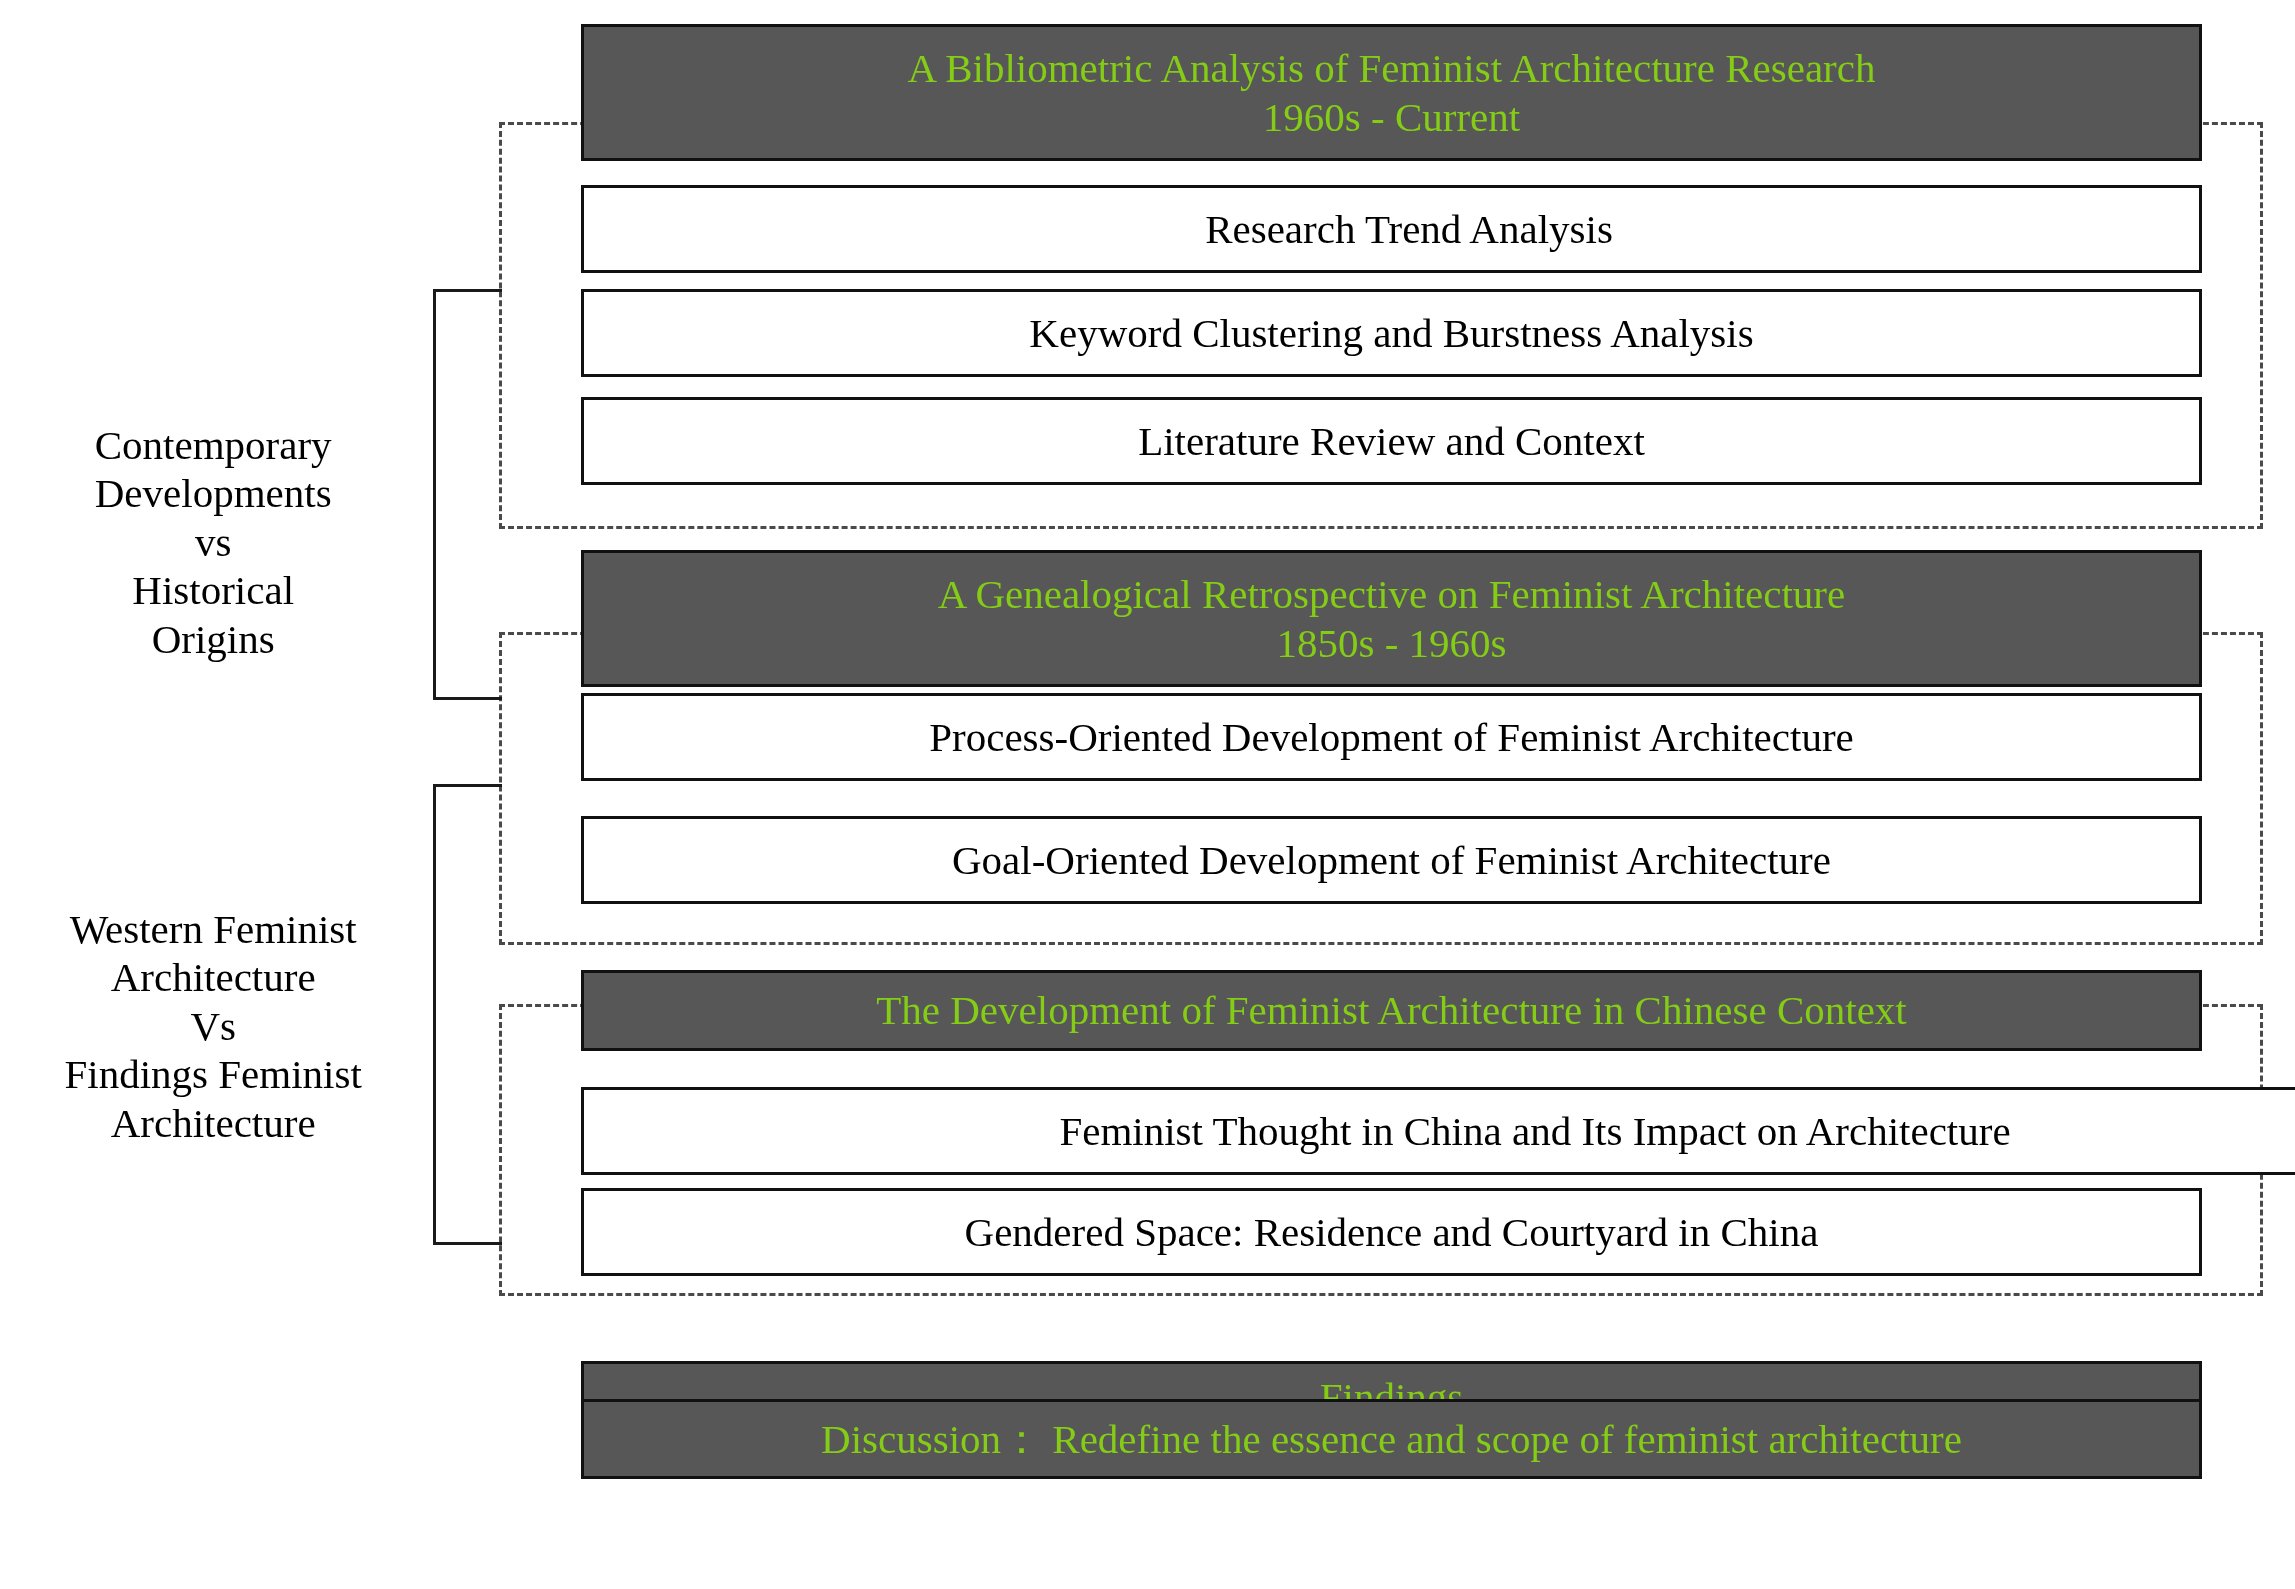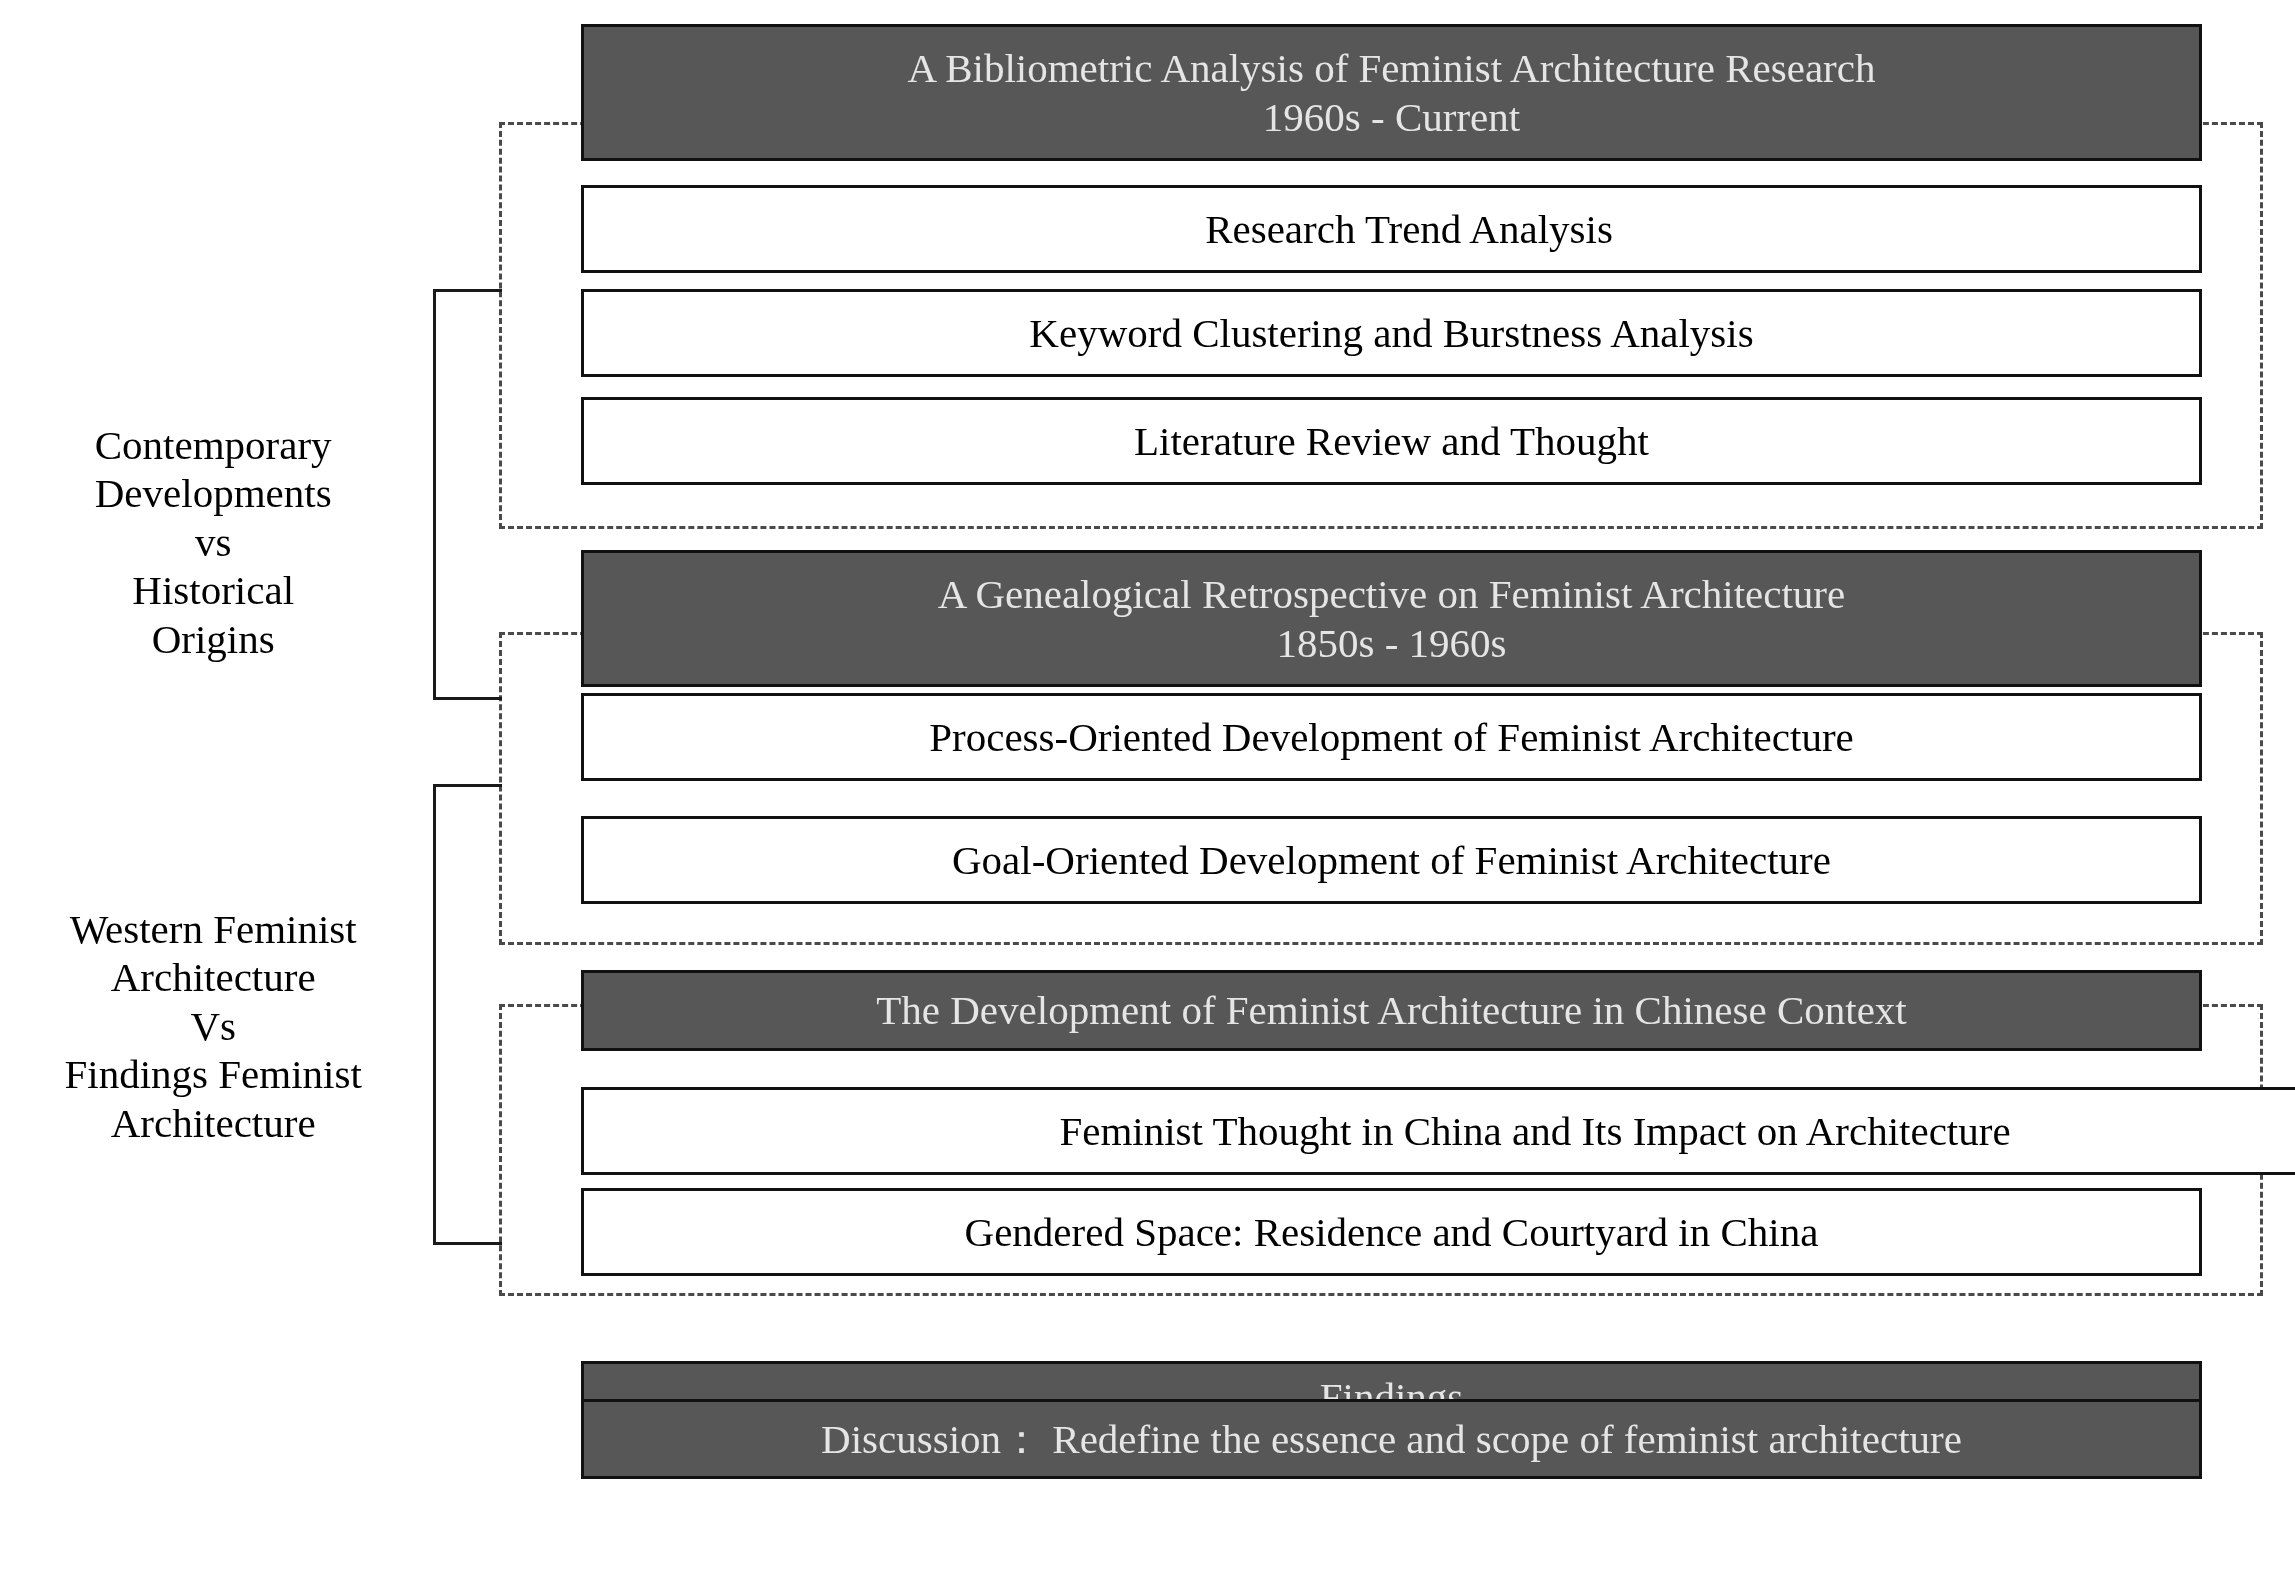--- a/index.html
+++ b/index.html
@@ -52,21 +52,21 @@
     justify-content: center;
     text-align: center;
     border: 3.6px solid #111111;
     font-size: 41px;
     line-height: 1.18;
     white-space: pre-line;
     font-family: "Liberation Serif", "DejaVu Serif", serif;
   }
   .box.dark {
     background: #575757;
-    color: #e5e5e5;
+    color: #84cc16;
   }
   .box.light {
     background: #ffffff;
     color: #000000;
   }
 </style>
 </head>
 <body>
 
 <div id="canvas">
@@ -93,21 +93,21 @@
 Findings Feminist
 Architecture</div>
 
   <div class="box dark" style="left:581px; top:24px; width:1621px; height:137px;">A Bibliometric Analysis of Feminist Architecture Research
 1960s - Current</div>
 
   <div class="box light" style="left:581px; top:185px; width:1621px; height:88px;padding-left:35px;">Research Trend Analysis</div>
 
   <div class="box light" style="left:581px; top:289px; width:1621px; height:88px;">Keyword Clustering and Burstness Analysis</div>
 
-  <div class="box light" style="left:581px; top:397px; width:1621px; height:88px;">Literature Review and Thought</div>
+  <div class="box light" style="left:581px; top:397px; width:1621px; height:88px;">Literature Review and Context</div>
 
   <div class="box dark" style="left:581px; top:550px; width:1621px; height:137px;">A Genealogical Retrospective on Feminist Architecture
 1850s - 1960s</div>
 
   <div class="box light" style="left:581px; top:693px; width:1621px; height:88px;">Process-Oriented Development of Feminist Architecture</div>
 
   <div class="box light" style="left:581px; top:816px; width:1621px; height:88px;">Goal-Oriented Development of Feminist Architecture</div>
 
   <div class="box dark" style="left:581px; top:970px; width:1621px; height:81px;">The Development of Feminist Architecture in Chinese Context</div>
 

